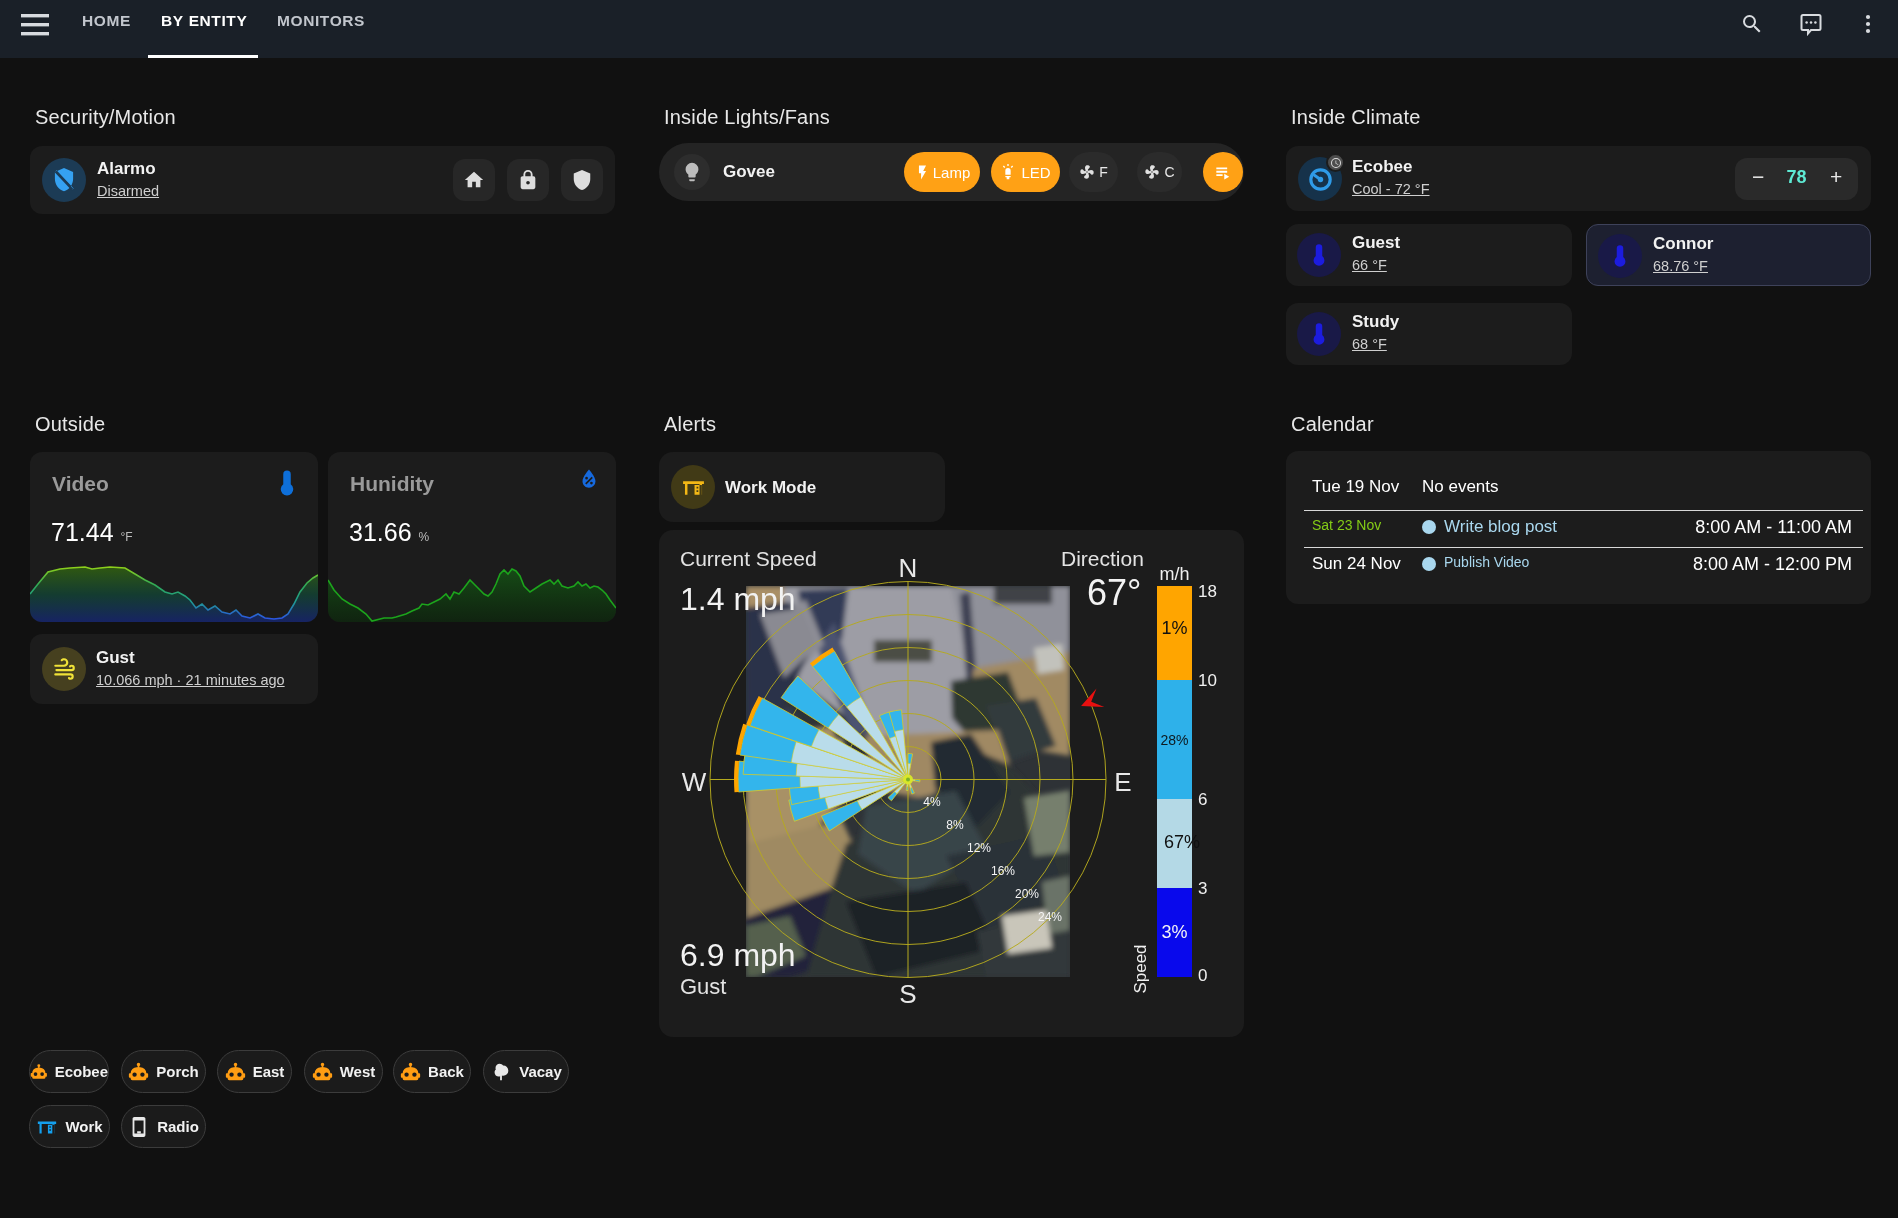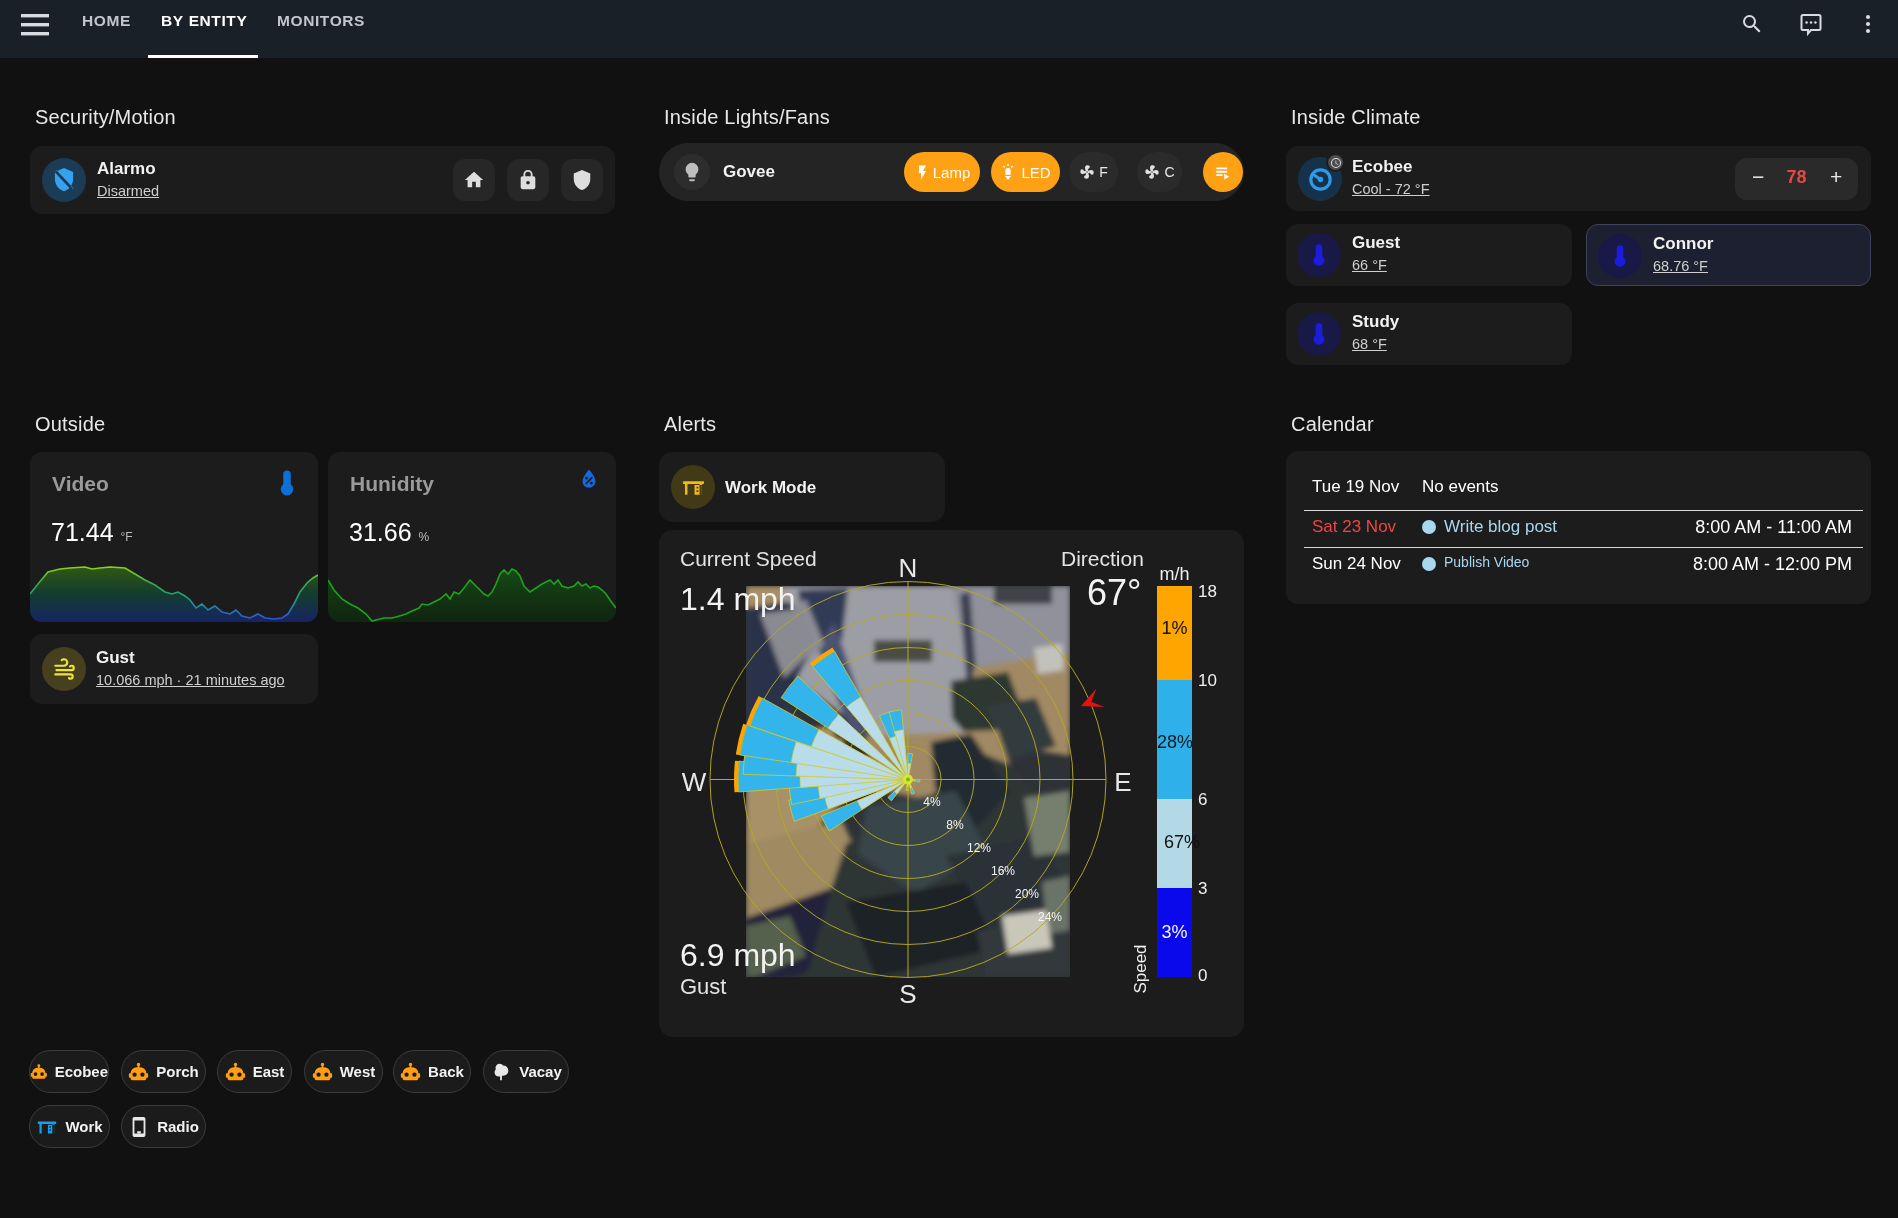--- a/index.html
+++ b/index.html
@@ -351,21 +351,21 @@
   <div class="abs" style="left:21px;top:407px;color:#f2f2f2;font-size:32px;">6.9 mph</div>
   <div class="abs" style="left:21px;top:444px;color:#e3e3e3;font-size:22px;">Gust</div>
 
   <div class="abs" style="left:494px;top:36px;width:80px;height:460px;">
     <div class="abs" style="left:4px;top:-2px;width:35px;text-align:center;color:#f0f0f0;font-size:18px;">m/h</div>
     <div class="abs" style="left:4px;top:20px;width:35px;height:94px;background:#ffa500;"></div>
     <div class="abs" style="left:4px;top:114px;width:35px;height:119px;background:#2eb1ea;"></div>
     <div class="abs" style="left:4px;top:233px;width:35px;height:89px;background:#b4d9e6;"></div>
     <div class="abs" style="left:4px;top:322px;width:35px;height:89px;background:#0909ec;"></div>
     <div class="abs" style="left:4px;top:52px;width:35px;text-align:center;color:#101010;font-size:18px;">1%</div>
-    <div class="abs" style="left:4px;top:166px;width:35px;text-align:center;color:#0d1a20;font-size:18px;">28%</div>
+    <div class="abs" style="left:4px;top:166px;width:35px;text-align:center;color:#0d1a20;font-size:14px;">28%</div>
     <div class="abs" style="left:4px;top:266px;width:35px;text-align:center;color:#101010;font-size:18px;margin-left:7px;">67%</div>
     <div class="abs" style="left:4px;top:356px;width:35px;text-align:center;color:#f5f5f5;font-size:18px;">3%</div>
     <div class="abs" style="left:45px;top:16px;color:#f0f0f0;font-size:17px;">18</div>
     <div class="abs" style="left:45px;top:105px;color:#f0f0f0;font-size:17px;">10</div>
     <div class="abs" style="left:45px;top:224px;color:#f0f0f0;font-size:17px;">6</div>
     <div class="abs" style="left:45px;top:313px;color:#f0f0f0;font-size:17px;">3</div>
     <div class="abs" style="left:45px;top:400px;color:#f0f0f0;font-size:17px;">0</div>
     <div class="abs" style="left:-62px;top:393px;width:100px;text-align:center;color:#f0f0f0;font-size:17px;transform:rotate(-90deg);">Speed</div>
   </div>
 </div>
@@ -382,21 +382,21 @@
     <div class="abs" style="left:28px;top:-4px;width:19px;height:19px;border-radius:50%;background:#4d4d4d;border:2px solid #1c1c1c;display:flex;align-items:center;justify-content:center;">
       <svg width="12" height="12" viewBox="0 0 24 24" fill="#dcdcdc">
           <path d="M12,2A10,10 0 0,1 22,12A10,10 0 0,1 12,22A10,10 0 0,1 2,12A10,10 0 0,1 12,2M12,4A8,8 0 0,0 4,12A8,8 0 0,0 12,20A8,8 0 0,0 20,12A8,8 0 0,0 12,4M12.5,7V12.25L17,14.92L16.25,16.15L11,13V7H12.5Z"></path>
         </svg>
     </div>
   </div>
   <div class="t-name" style="left:66px;top:11px;">Ecobee</div>
   <div class="t-sub" style="left:66px;top:35px;">Cool - 72 °F</div>
   <div class="abs" style="left:449px;top:12px;width:123px;height:42px;background:#2a2a2a;border-radius:12px;">
     <div class="abs" style="left:17px;top:7px;color:#e8e8e8;font-size:21px;font-weight:500;">−</div>
-    <div class="abs" style="left:0;top:9px;width:123px;text-align:center;color:#ef4444;font-size:18px;font-weight:700;">78</div>
+    <div class="abs" style="left:0;top:9px;width:123px;text-align:center;color:#5eead4;font-size:18px;font-weight:700;">78</div>
     <div class="abs" style="left:95px;top:7px;color:#e8e8e8;font-size:21px;font-weight:500;">+</div>
   </div>
 </div>
 
 <div class="card" style="left:1286px;top:224px;width:286px;height:62px;">
   <div class="tile-icon" style="left:11px;top:9px;background:#191947;">
     <svg width="26" height="26" viewBox="0 0 24 24" fill="#1c1cdf">
         <path d="M15,13V5A3,3 0 0,0 9,5V13A5,5 0 1,0 15,13Z"></path>
       </svg>
   </div>
@@ -424,21 +424,21 @@
 
 <div class="sect" style="left:1291px;top:413px;">Calendar</div>
 
 <div class="card" style="left:1286px;top:451px;width:585px;height:153px;">
   <div class="abs" style="left:26px;top:26px;width:543px;height:28px;">
     <span style="position:absolute;left:0;top:0;color:#ffffff;font-size:17px;font-weight:500;">Tue 19 Nov</span>
     <span style="position:absolute;left:110px;top:0;color:#ffffff;font-size:17px;">No events</span>
   </div>
   <div class="abs" style="left:18px;top:59px;width:559px;height:1px;background:#d8d8d8;"></div>
   <div class="abs" style="left:26px;top:64px;width:543px;height:28px;">
-    <span style="position:absolute;left:0;top:2px;color:#ef4444;font-size:17px;font-weight:500;">Sat 23 Nov</span>
+    <span style="position:absolute;left:0;top:2px;color:#84cc16;font-size:14px;font-weight:500;">Sat 23 Nov</span>
     <span style="position:absolute;left:110px;top:-1px;width:14px;height:14px;border-radius:50%;background:#a9d7ee;margin-top:6px;"></span>
     <span style="position:absolute;left:132px;top:2px;color:#a9d7ee;font-size:17px;">Write blog post</span>
     <span style="position:absolute;right:3px;top:2px;color:#ffffff;font-size:18px;">8:00 AM - 11:00 AM</span>
   </div>
   <div class="abs" style="left:18px;top:96px;width:559px;height:1px;background:#d8d8d8;"></div>
   <div class="abs" style="left:26px;top:101px;width:543px;height:28px;">
     <span style="position:absolute;left:0;top:2px;color:#ffffff;font-size:17px;font-weight:500;">Sun 24 Nov</span>
     <span style="position:absolute;left:110px;top:-1px;width:14px;height:14px;border-radius:50%;background:#a9d7ee;margin-top:6px;"></span>
     <span style="position:absolute;left:132px;top:2px;color:#a9d7ee;font-size:14px;">Publish Video</span>
     <span style="position:absolute;right:3px;top:2px;color:#ffffff;font-size:18px;">8:00 AM - 12:00 PM</span>

